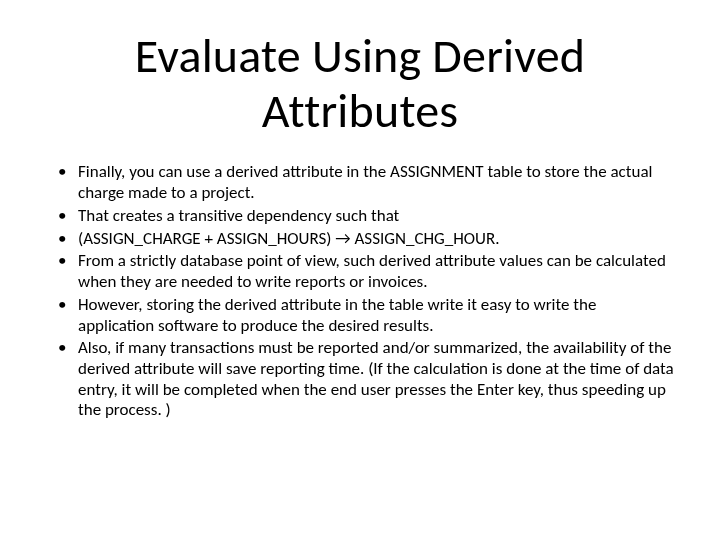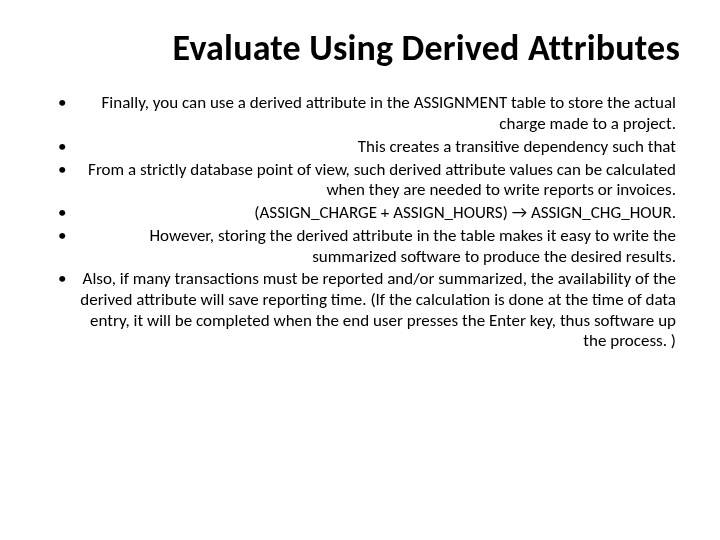--- a/index.html
+++ b/index.html
@@ -11,32 +11,31 @@
     font-family: Calibri, "Segoe UI", Arial, sans-serif;
     color: #000;
   }
   .slide {
     box-sizing: border-box;
     width: 720px;
     height: 540px;
     padding: 28px 40px 20px 40px;
   }
   .title {
-    font-size: 36px;
-    font-weight: 700;
-    text-align: right;
+    font-size: 48px;
+    font-weight: 400;
+    text-align: center;
     margin: 0 0 24px 0;
     letter-spacing: 0.2px;
     line-height: 1.15;
   }
   ul.bullets {
     list-style: none;
     margin: 0;
     padding: 0 4px 0 12px;
-    text-align: right;
   }
   ul.bullets li {
     position: relative;
     padding-left: 26px;
     font-size: 17px;
     line-height: 1.22;
     margin-bottom: 2px;
   }
   ul.bullets li::before {
     content: "•";
@@ -46,19 +45,19 @@
     font-size: 17px;
   }
 </style>
 </head>
 <body>
 
 <div class="slide">
   <h1 class="title">Evaluate Using Derived Attributes</h1>
   <ul class="bullets">
     <li>Finally, you can use a derived attribute in the ASSIGNMENT table to store the actual charge made to a project.</li>
-    <li>This creates a transitive dependency such that</li>
+    <li>That creates a transitive dependency such that</li>
+    <li>(ASSIGN_CHARGE + ASSIGN_HOURS) → ASSIGN_CHG_HOUR.</li>
     <li>From a strictly database point of view, such derived attribute values can be calculated when they are needed to write reports or invoices.</li>
-    <li>(ASSIGN_CHARGE + ASSIGN_HOURS) → ASSIGN_CHG_HOUR.</li>
-    <li> However, storing the derived attribute in the table makes it easy to write the summarized software to produce the desired results.</li>
-    <li>Also, if many transactions must be reported and/or summarized, the availability of the derived attribute will save reporting time. (If the calculation is done at the time of data entry, it will be completed when the end user presses the Enter key, thus software up the process. )</li>
+    <li> However, storing the derived attribute in the table write it easy to write the application software to produce the desired results.</li>
+    <li>Also, if many transactions must be reported and/or summarized, the availability of the derived attribute will save reporting time. (If the calculation is done at the time of data entry, it will be completed when the end user presses the Enter key, thus speeding up the process. )</li>
   </ul>
 </div>
 
 </body></html>

